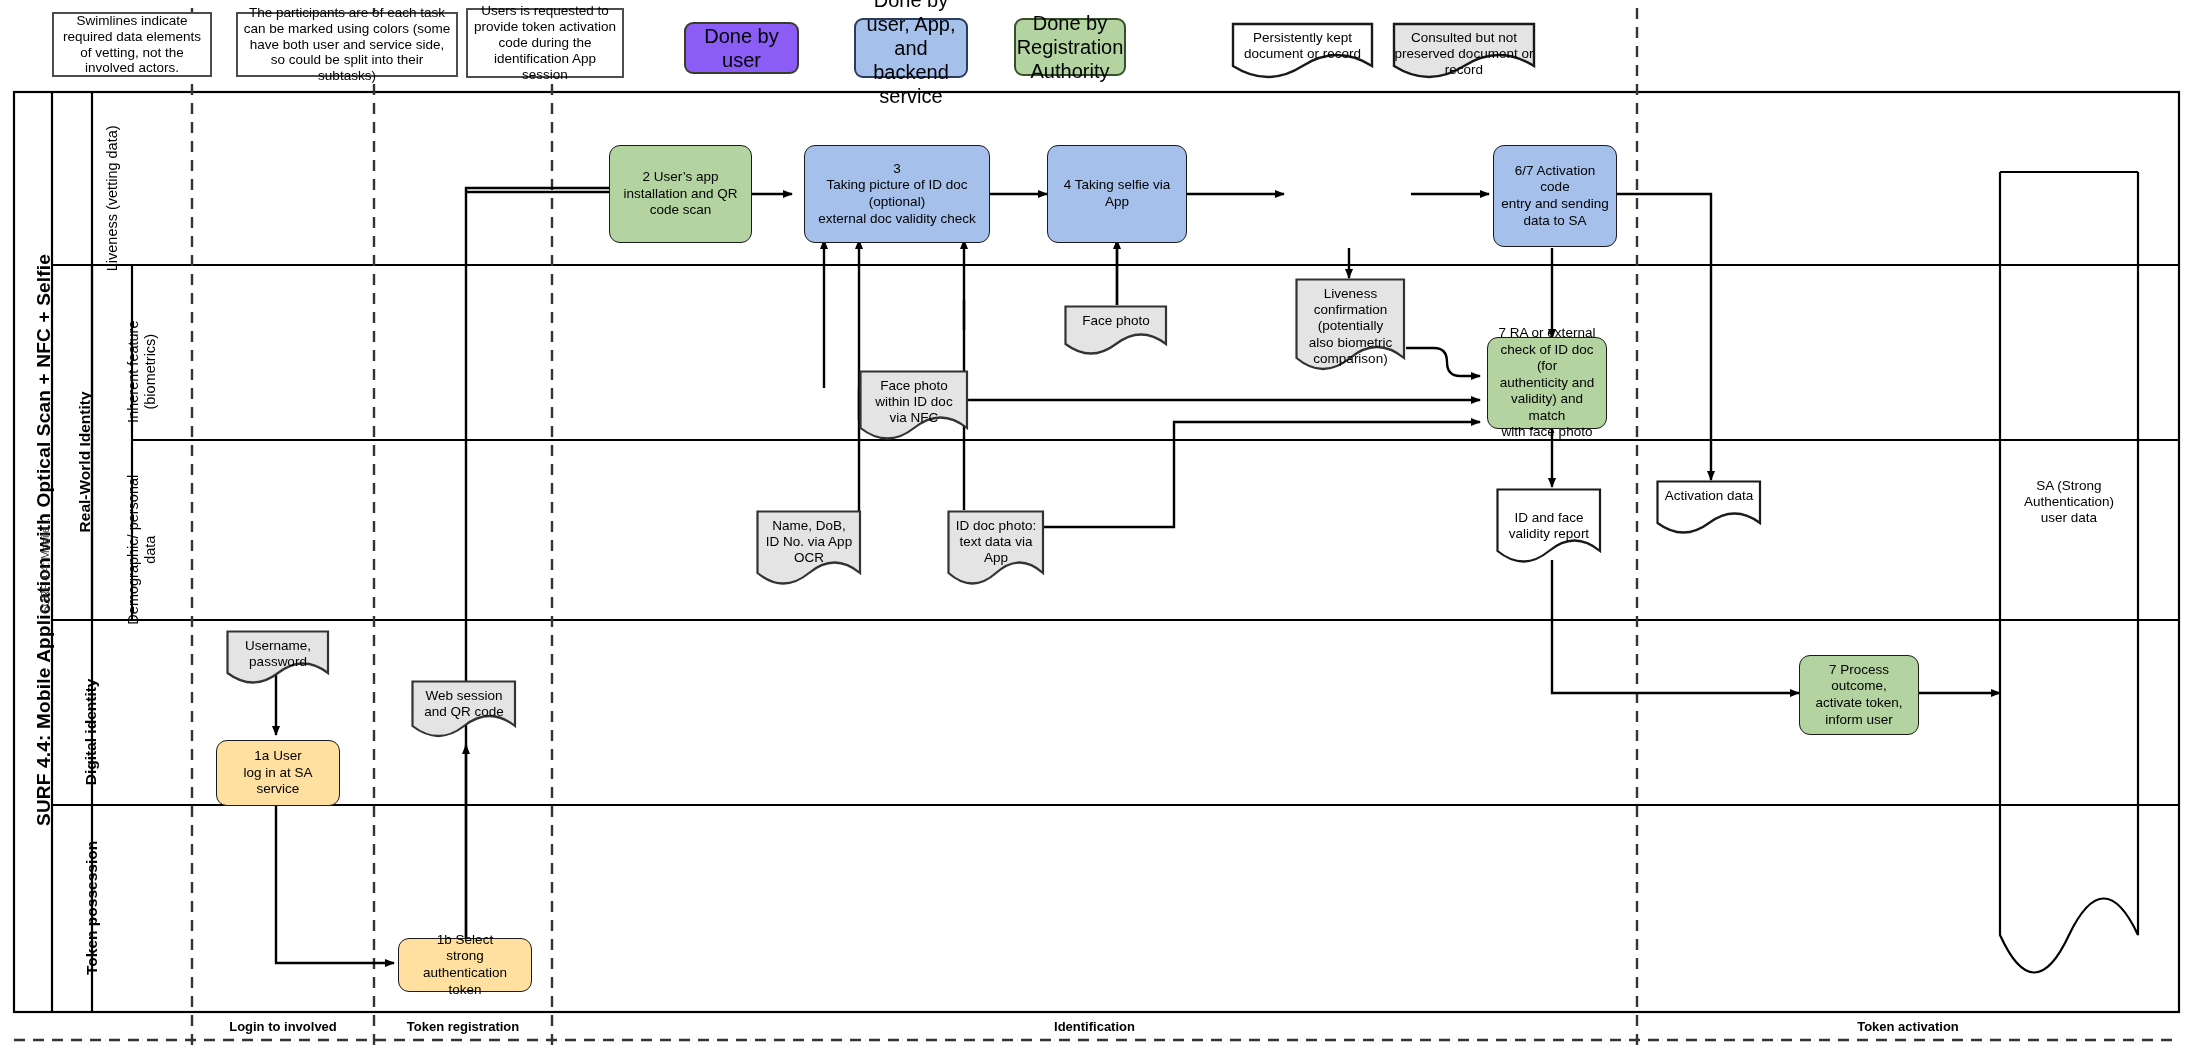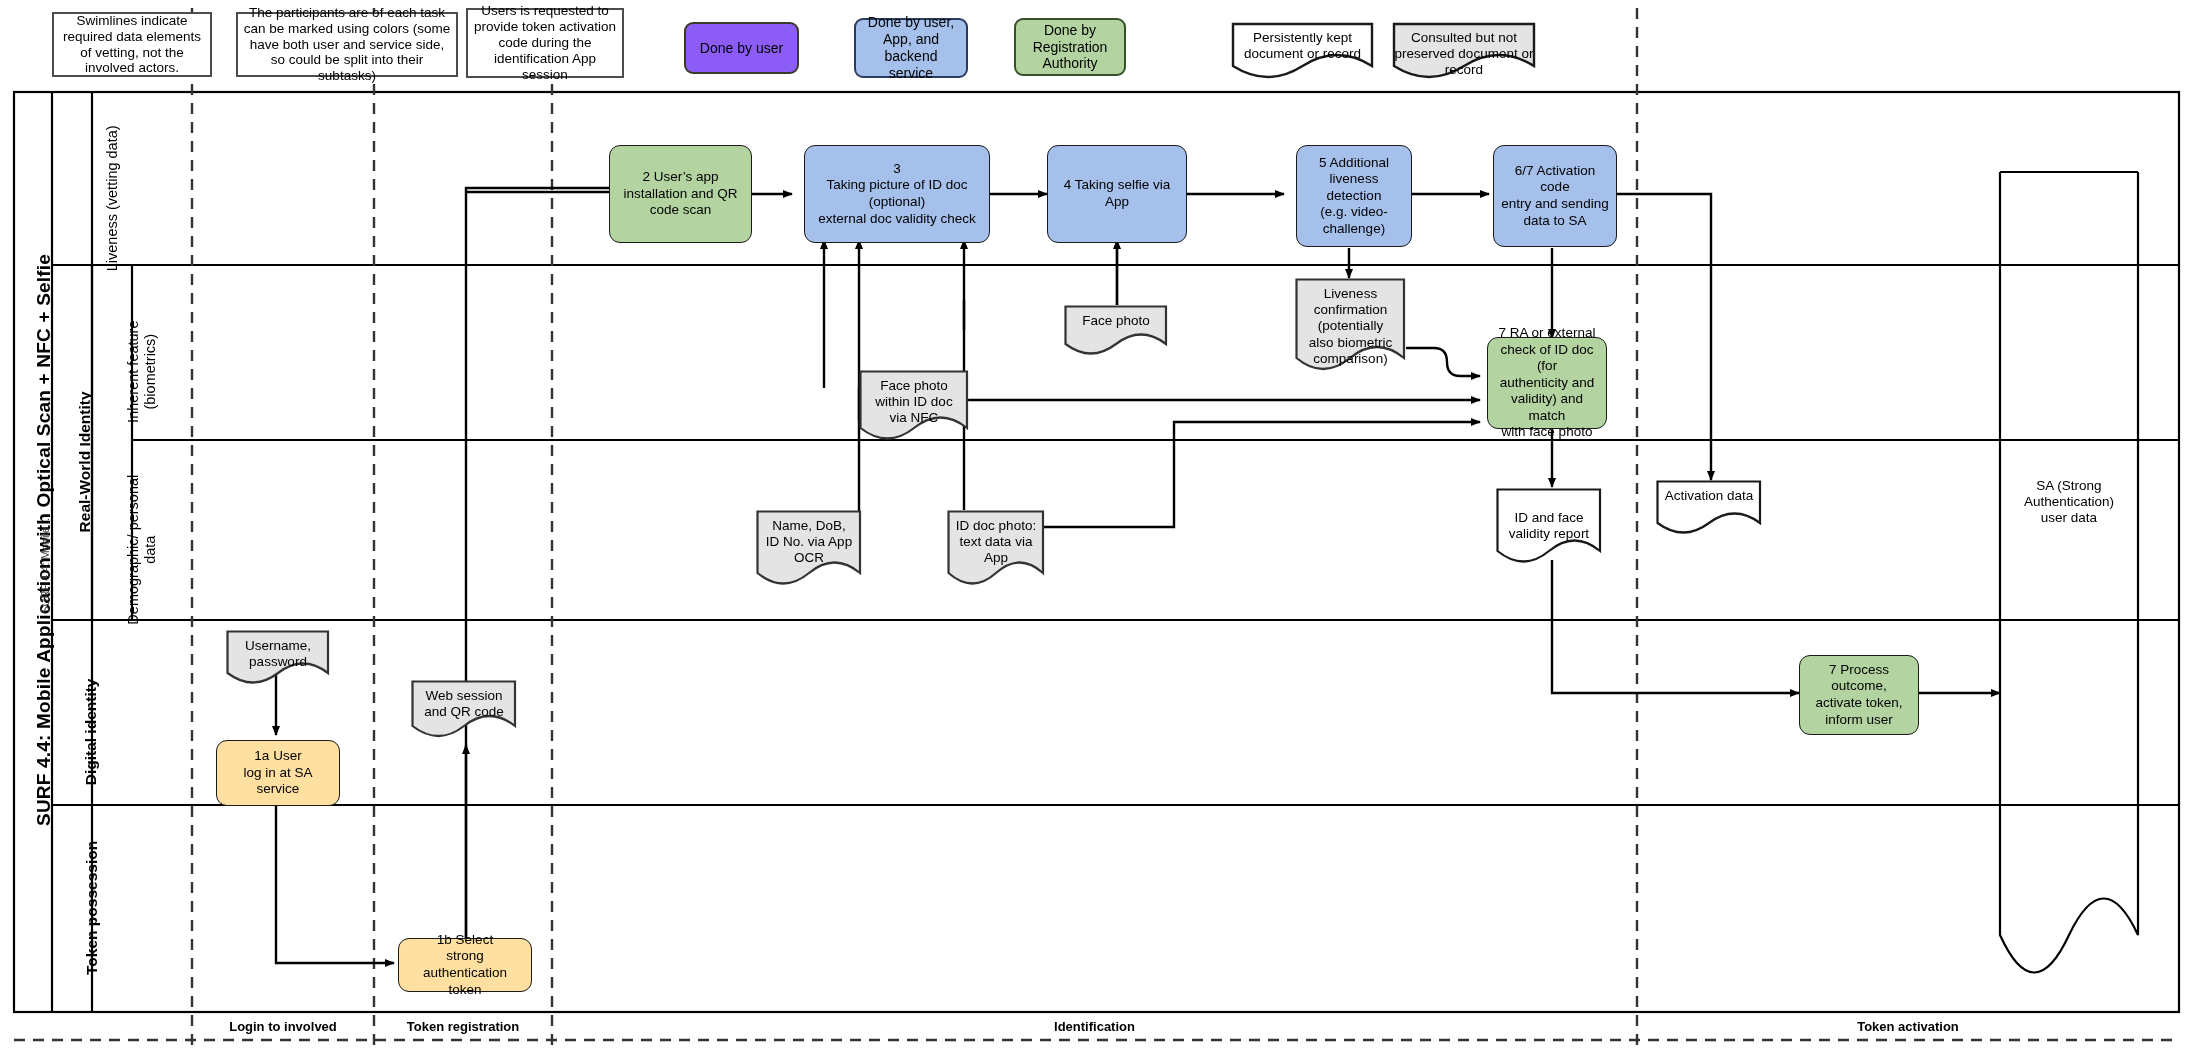--- a/index.html
+++ b/index.html
@@ -11,21 +11,21 @@
   .stage{position:absolute;left:4px;top:0;width:2185px;height:804px;padding-left:40px;}
   svg.layer{position:absolute;left:0;top:0;width:2185px;height:1050px;overflow:visible;}
   .note{
     position:absolute;box-sizing:border-box;background:#fff;border:2px solid #4d4d4d;
     display:flex;align-items:center;justify-content:center;text-align:center;
     font-size:13.5px;line-height:1.18;padding:3px 5px;
   }
   .legend{
     position:absolute;box-sizing:border-box;border:2px solid #333;border-radius:9px;
     display:flex;align-items:center;justify-content:center;text-align:center;
-    font-size:14px;line-height:1.2;padding:2px 6px;
+    font-size:20px;line-height:1.2;padding:2px 6px;
   }
   .legend.yellow{background:#8b5cf6;border-color:#3b3b2a;}
   .legend.blue{background:#a6c0ec;border-color:#2a3b5e;}
   .legend.green{background:#b3d4a0;border-color:#36502a;}
 
   .task{
     position:absolute;box-sizing:border-box;border:1.6px solid #1a1a1a;border-radius:11px;
     display:flex;align-items:center;justify-content:center;text-align:center;
     font-size:13.5px;line-height:1.23;padding:2px 6px;white-space:pre-line;
   }
@@ -193,24 +193,20 @@
 
   <div class="task green" style="left:605px;top:145px;width:143px;height:98px;">2 User’s app
 installation and QR
 code scan</div>
   <div class="task blue" style="left:800px;top:145px;width:186px;height:98px;">3
 Taking picture of ID doc
 (optional)
 external doc validity check</div>
   <div class="task blue" style="left:1043px;top:145px;width:140px;height:98px;">4 Taking selfie via
 App</div>
-  <div class="task blue" style="left:1292px;top:145px;width:116px;height:102px;">5 Additional
-liveness detection
-(e.g. video-
-challenge)</div>
   <div class="task blue" style="left:1489px;top:145px;width:124px;height:102px;">6/7 Activation code
 entry and sending
 data to SA</div>
   <div class="task green" style="left:1483px;top:337px;width:120px;height:92px;">7 RA or external
 check of ID doc (for
 authenticity and
 validity) and match
 with face photo</div>
   <div class="task yellow" style="left:212px;top:740px;width:124px;height:66px;">1a User
 log in at SA service</div>

